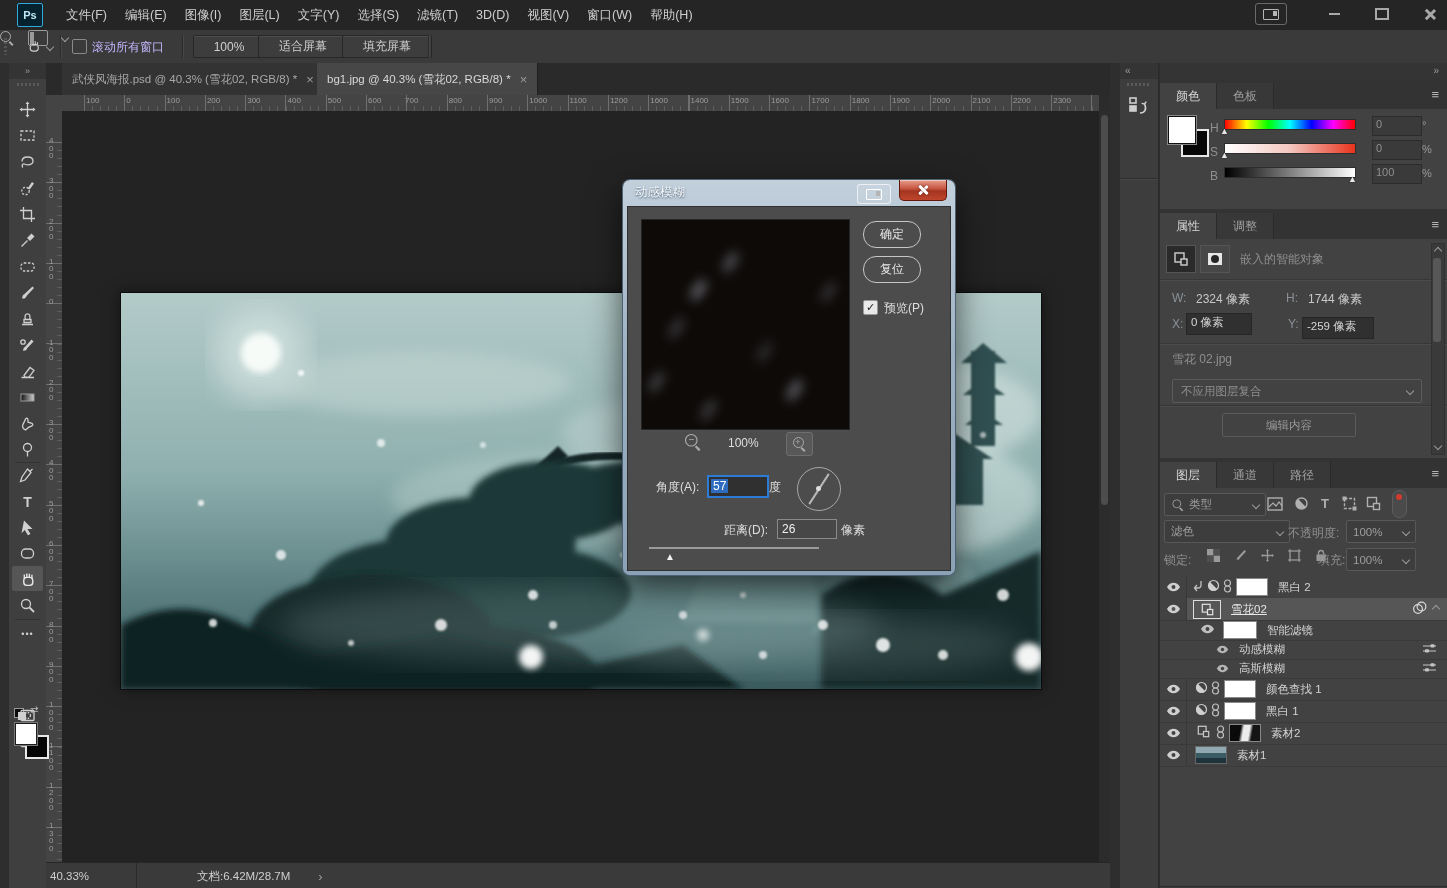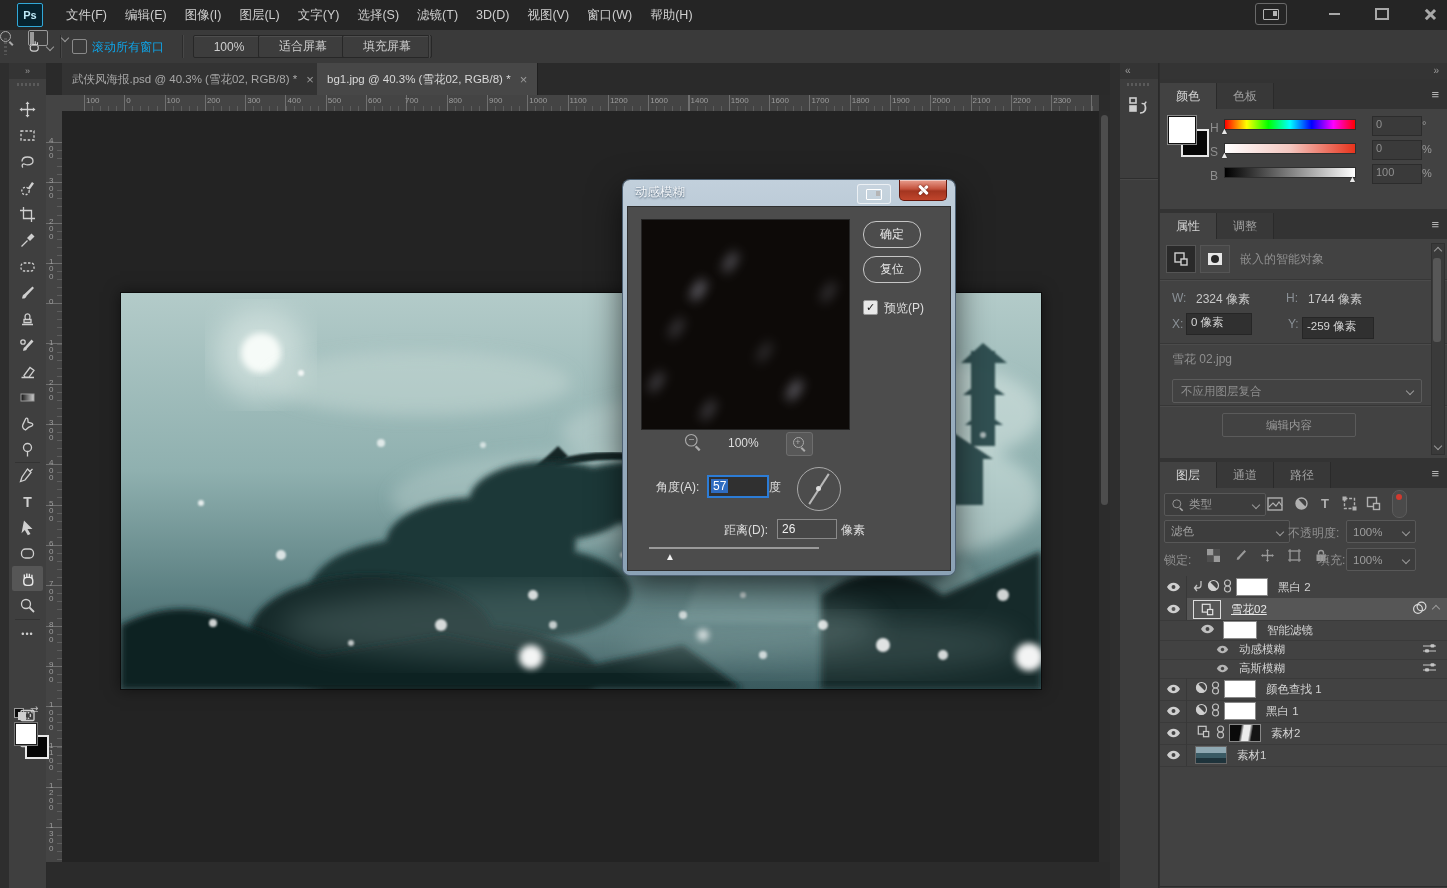--- a/index.html
+++ b/index.html
@@ -196,21 +196,21 @@
     <div id="opt-grip" class="abs"></div>
     <svg class="abs mini-hand" style="left:26px;top:8px" viewBox="0 0 17 17">
       <g stroke="#d0d0d0" fill="none" stroke-width="1.2">
         <rect x="4.5" y="7" width="8.5" height="7" rx="3"></rect>
         <path d="M5 8V4.2M7.4 7V3.2M9.8 7V3.5M12.2 8V4.6"></path>
       </g>
     </svg>
     <span class="abs chev" style="left:47px;top:14px"></span>
     <div class="abs opt-sep" style="left:60px"></div>
     <div id="opt-check" class="abs"></div>
-    <span class="abs" style="left:92px;top:9px;color:#0ea5e9">滚动所有窗口</span>
+    <span class="abs" style="left:92px;top:9px;color:#c4b5fd">滚动所有窗口</span>
     <div class="abs opt-sep" style="left:182px"></div>
     <div class="abs opt-btn" style="left:193px;top:5px;width:46px">100%</div>
     <div class="abs opt-btn" style="left:258px;top:5px;width:64px">适合屏幕</div>
     <div class="abs opt-btn" style="left:342px;top:5px;width:64px">填充屏幕</div>
     <div class="abs opt-sep" style="left:428px"></div>
     <div id="opt-search-group">
       <span class="mag">
           <span class="lens"></span>
           <span class="handle"></span>
         </span>
@@ -558,20 +558,25 @@
       <circle cx="410" cy="364" r="12" opacity=".95"></circle>
         <circle cx="908" cy="364" r="14" opacity=".95"></circle>
       <circle cx="582" cy="342" r="6" opacity=".7"></circle>
     </g>
   </svg>
 
   <div id="doc-vscroll" class="abs">
       <div class="thumb"></div>
     </div>
 
+  <div id="statusbar" class="abs">
+    <div id="status-zoom">40.33%</div>
+    <div id="status-doc">文档:6.42M/28.7M</div>
+    <span id="status-chev">›</span>
+  </div>
 
   <div id="dock" class="abs">
     <div id="mini-dock">
       <div id="mini-dock-header">«</div>
       <div id="mini-grip"></div>
       <div id="history-icon">
         <svg width="22" height="24" viewBox="0 0 22 24">
             <g stroke="#cfcfcf" fill="none" stroke-width="1.6">
           <rect x="2" y="3" width="6" height="5"></rect>
               <rect x="2" y="11" width="6" height="5" fill="#cfcfcf"></rect>

